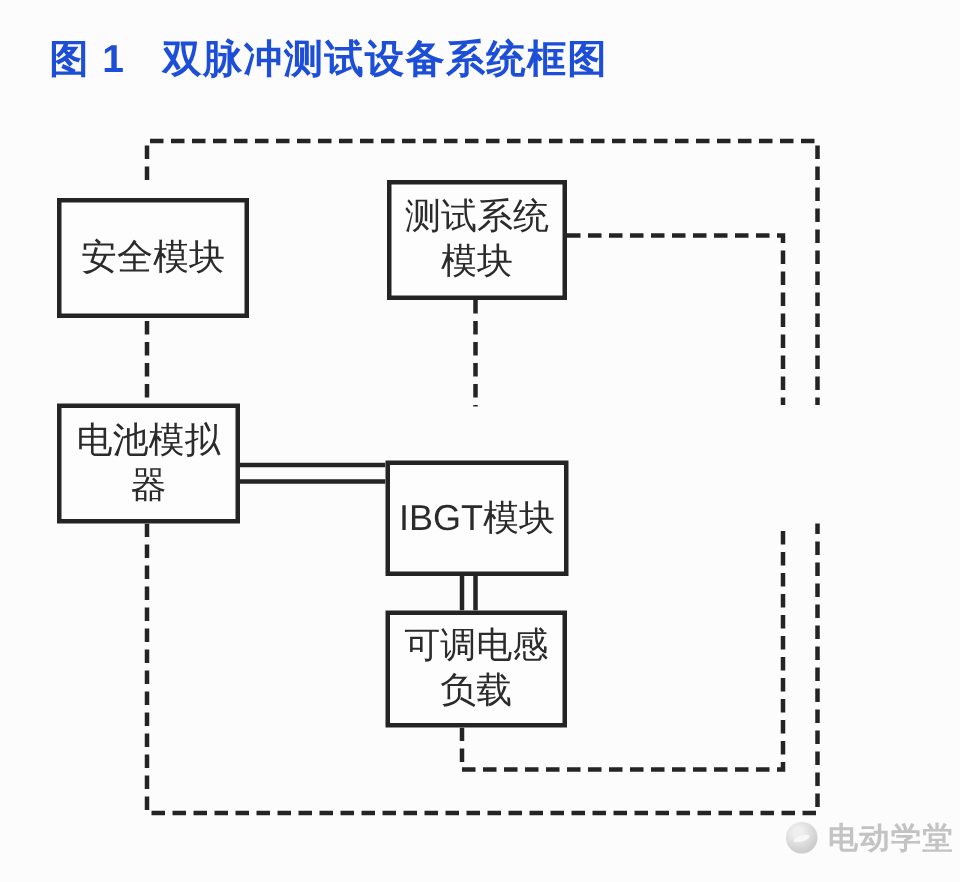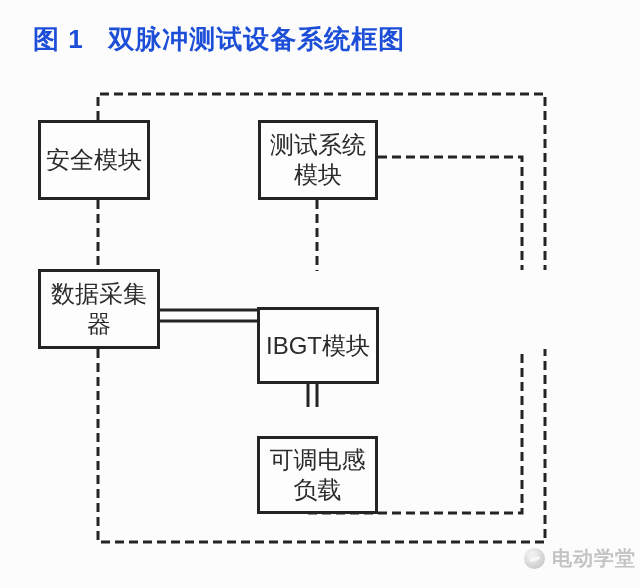--- a/index.html
+++ b/index.html
@@ -35,26 +35,26 @@
     display: flex;
     align-items: center;
     justify-content: center;
     text-align: center;
     font-size: 24px;
     color: #2b2b2b;
     line-height: 1.25;
     white-space: pre-line;
     z-index: 1;
   }
-  .node-safety   { left: 38px;  top: 120px; width: 112px; height: 80px; }
+  .node-safety   { left: 38px;  top: 132px; width: 128px; height: 80px; }
   .node-daq      { left: 258px; top: 120px; width: 120px; height: 80px; }
   .node-battery  { left: 38px;  top: 269px; width: 122px; height: 80px; }
   .node-ibgt     { left: 257px; top: 271px; width: 122px; height: 77px; margin-top: 36px; }
   .node-host     { left: 486px; top: 270px; width: 120px; height: 79px; }
-  .node-load     { left: 257px; top: 407px; width: 121px; height: 78px; margin-top: 29px; }
+  .node-load     { left: 257px; top: 407px; width: 121px; height: 78px; }
   .watermark {
     position: absolute;
     left: 524px;
     top: 545px;
     display: flex;
     align-items: center;
     gap: 7px;
     z-index: 2;
     text-align: center;
   }
@@ -110,21 +110,21 @@
   <div class="node node-safety">
     <span>安全模块</span>
   </div>
 
   <div class="node node-daq">
     <span>测试系统
 模块</span>
   </div>
 
   <div class="node node-battery">
-    <span>数据采集
+    <span>电池模拟
 器</span>
   </div>
 
   <div class="node node-ibgt">
     <span>IBGT模块</span>
   </div>
 
 
   <div class="node node-load">
     <span>可调电感

